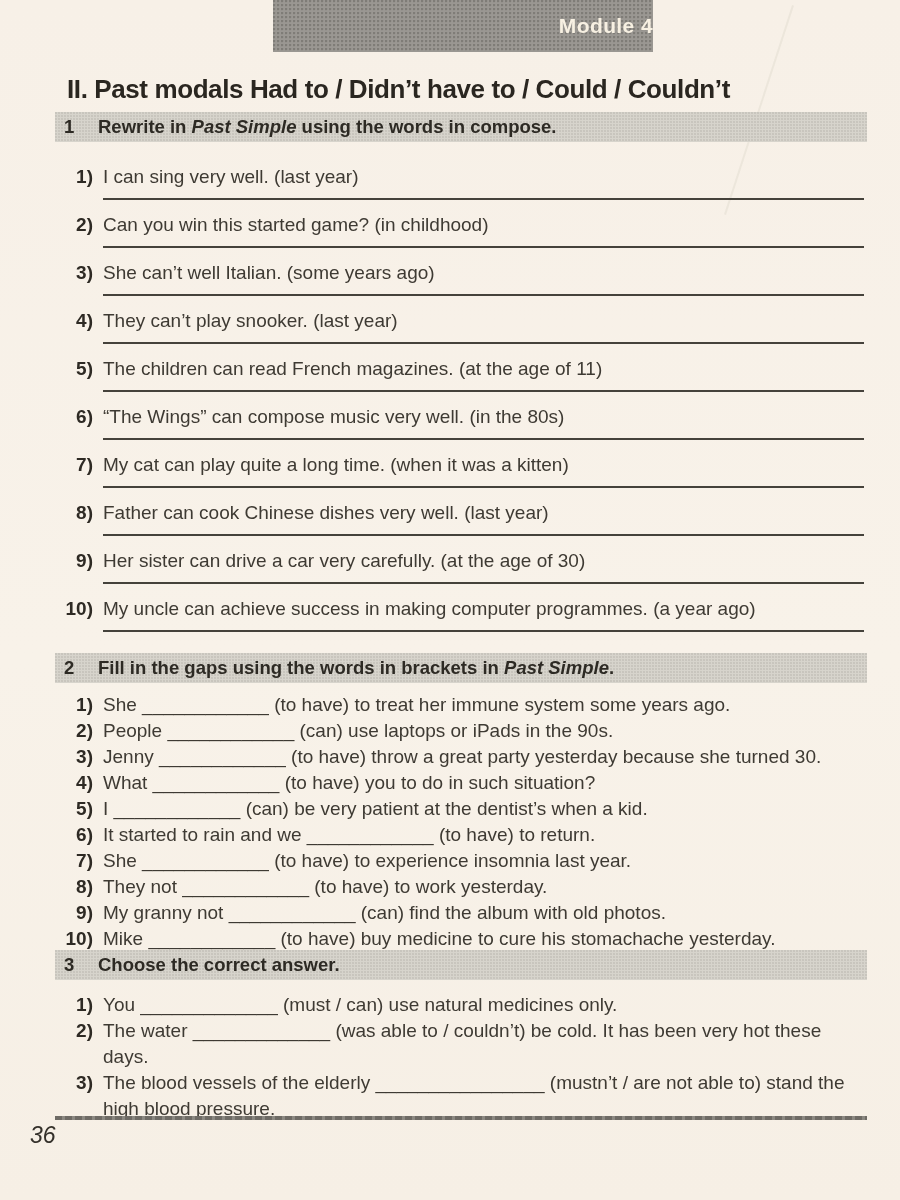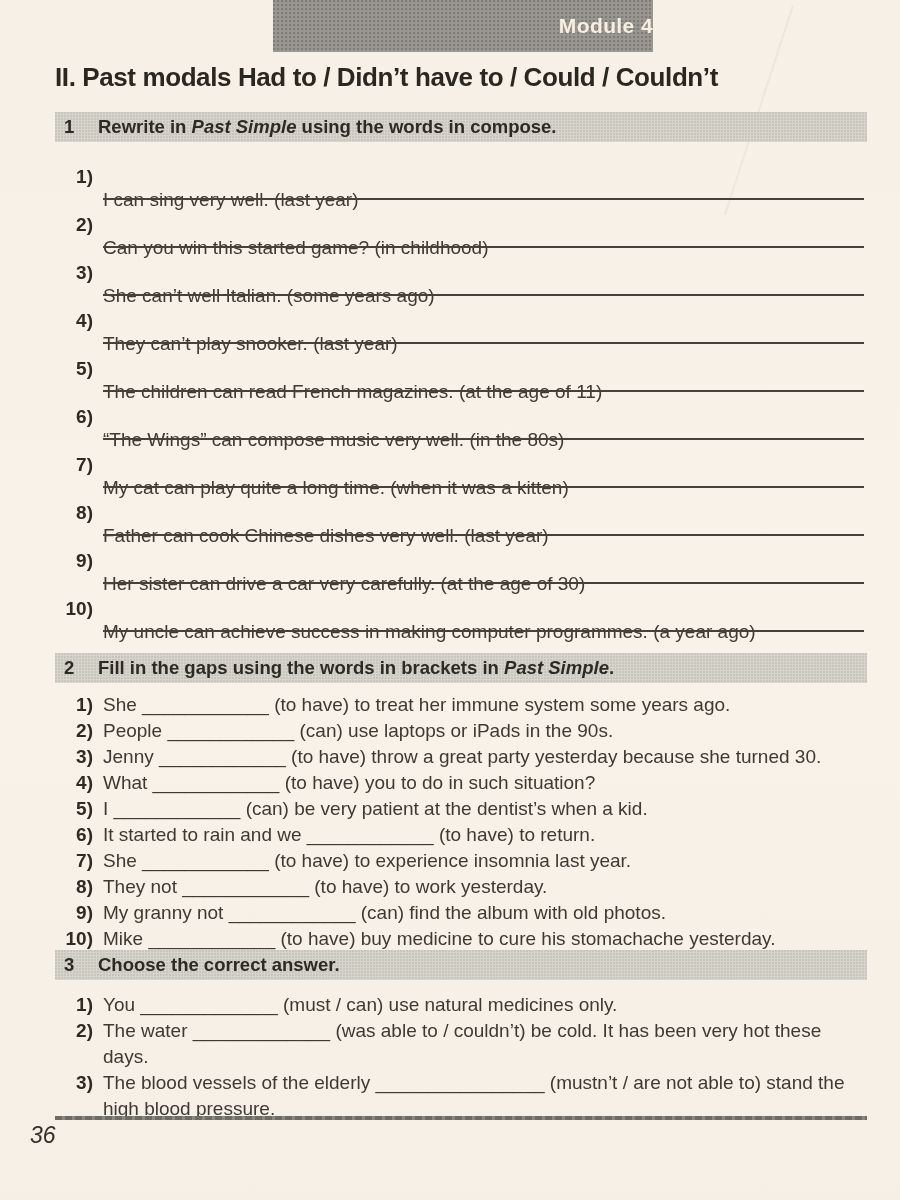--- a/index.html
+++ b/index.html
@@ -23,21 +23,21 @@
     position:absolute; left:265px; top:0; width:380px; height:52px;
     background-color:#9a9792;
     background-image:radial-gradient(circle at 1px 1px, rgba(58,56,52,0.28) 1px, transparent 1.7px);
     background-size:4px 4px;
     display:flex; align-items:center; justify-content:flex-end;margin-left:8px;
   }
   .module-bar span {
     color:#f7f0e2; font-weight:bold; font-size:21px; letter-spacing:0.4px;
   }
   .page-title {
-    position:absolute; left:55px; top:62px; margin:0;
+    position:absolute; left:55px; top:62px; margin:12px;
     font-size:26px; font-weight:bold; color:#2a2620;
     letter-spacing:-0.4px; white-space:nowrap;
   }
   .ex-header {
     position:absolute; left:55px; width:812px; height:30px;
     background-color:#d7d4cc;
     background-image:radial-gradient(circle at 1px 1px, rgba(96,93,87,0.12) 1px, transparent 1.5px);
     background-size:3px 3px;
     display:flex; align-items:center;
     font-weight:bold; font-size:18.5px; color:#2d2a24;
@@ -49,21 +49,21 @@
   #ex3-header { top:950px; }
 
   .ex1-items { position:absolute; left:55px; top:164px; width:812px; }
   .ex1-item { position:relative; height:48px; }
   .ex1-item .num {
     position:absolute; left:0; top:2px; width:38px; text-align:right;
     font-weight:bold; font-size:19px; color:#2e2a24;
   }
   .ex1-item .txt {
     position:absolute; left:48px; top:2px; right:0;
-    font-size:19px; color:#3e3a33; white-space:nowrap;margin-top:23px;
+    font-size:19px; color:#3e3a33; white-space:nowrap;
   }
   .ex1-item .line {
     position:absolute; left:48px; right:3px; top:34px; height:0;
     border-bottom:2px solid #45423b;
   }
 
   .ex2-items { position:absolute; left:55px; top:694px; width:820px; }
   .ex2-item { height:26px; white-space:nowrap; font-size:19px; color:#3e3a33; }
   .ex2-item .num {
     display:inline-block; width:38px; text-align:right; margin-right:10px;

